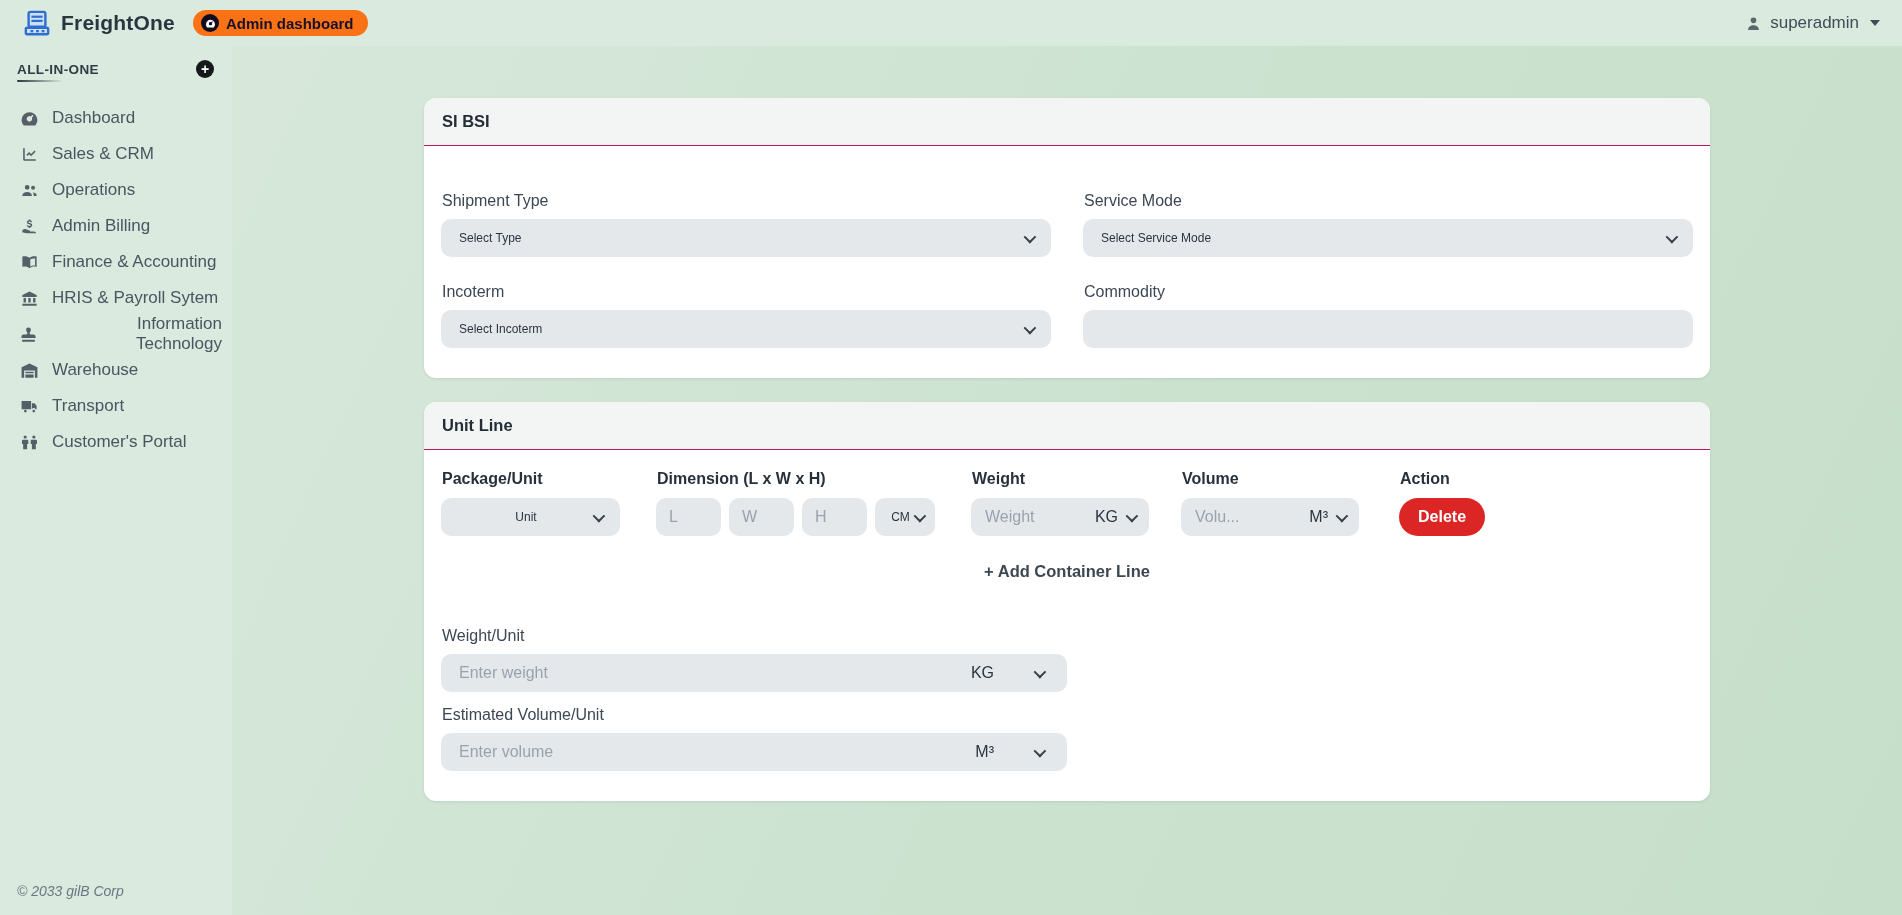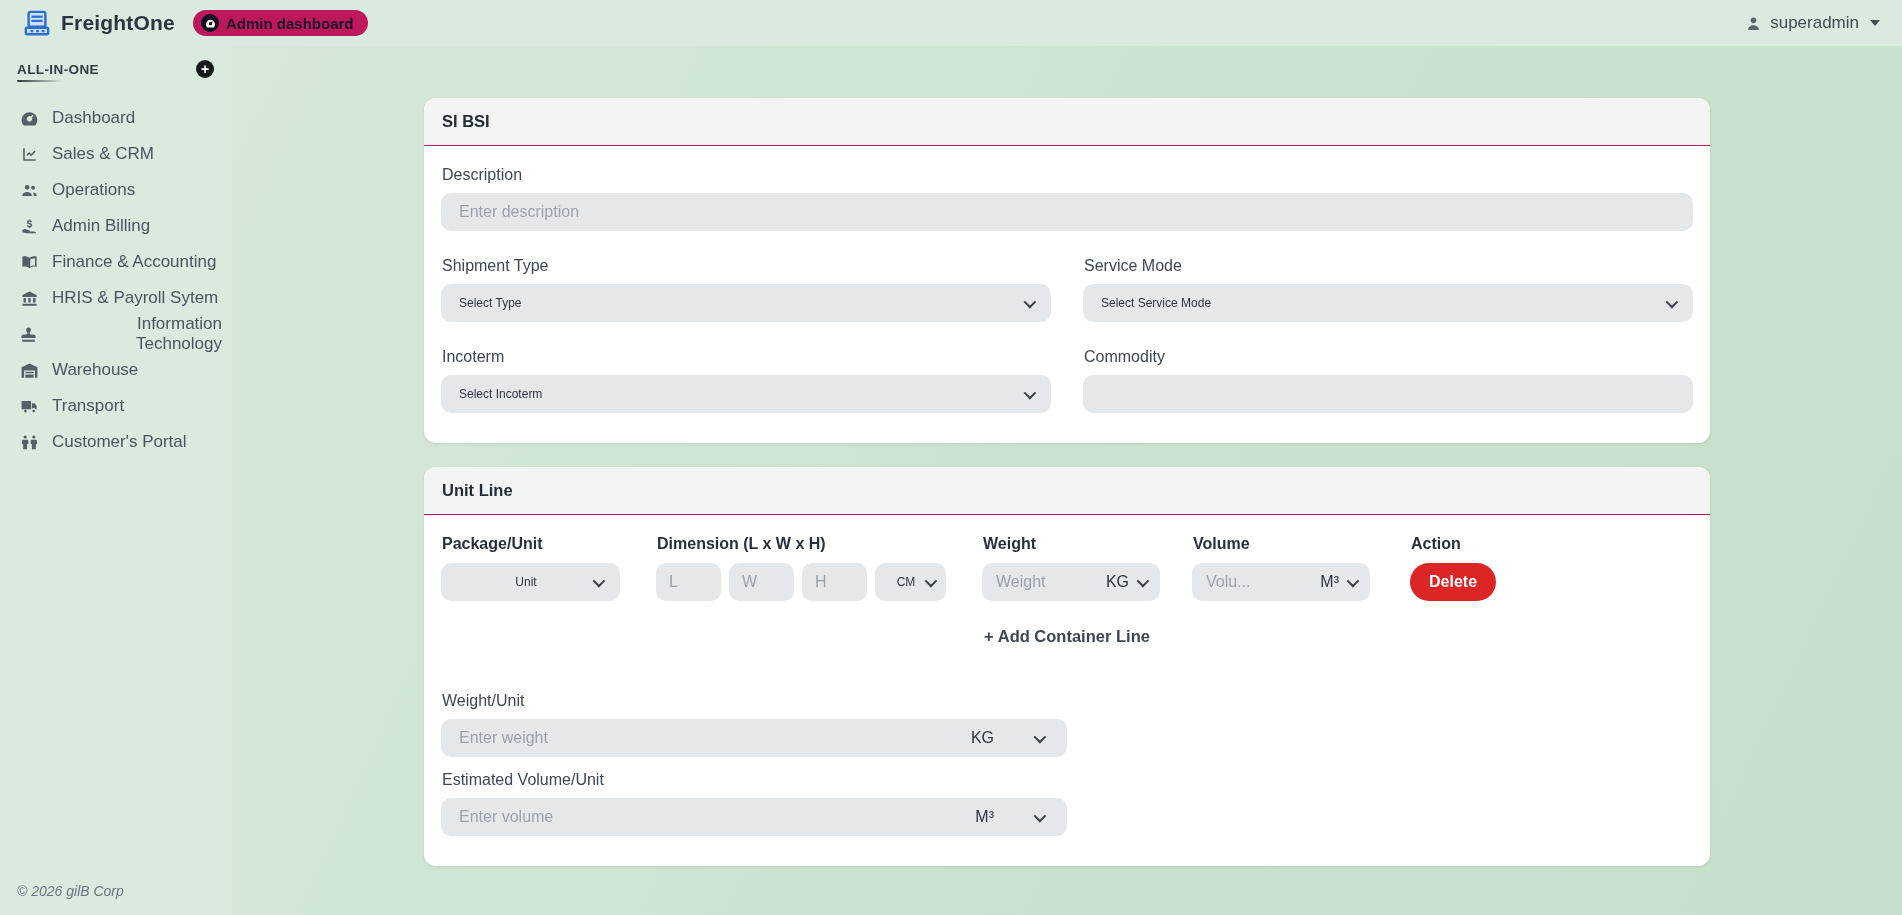--- a/index.html
+++ b/index.html
@@ -10,21 +10,21 @@
     background:#d9e9dd;
   }
   
   .topbar {
     height:46px; background:#daeade;
     display:flex; align-items:center; padding:0 22px;
   }
   .brand { display:flex; align-items:center; gap:9px; }
   .brand-name { font-size:21px; font-weight:bold; color:#2b3540; letter-spacing:.2px; }
   .badge {
-    margin-left:18px; background:#be185d; border-radius:999px;
+    margin-left:18px; background:#f97316; border-radius:999px;
     display:flex; align-items:center; gap:7px; padding:4px 14px 4px 8px;
   }
   .badge-circle {
     width:18px; height:18px; border-radius:50%; background:#120d1d;
     display:flex; align-items:center; justify-content:center;
   }
   .badge-circle svg { width:11px; height:11px; fill:#fff; }
   .badge-text { font-size:15px; font-weight:bold; color:#1a1028; }
   .topbar-right { margin-left:auto; display:flex; align-items:center; gap:8px; }
   .user-icon svg { width:17px; height:17px; fill:#5b666f; display:block; }
@@ -96,21 +96,21 @@
   }
   .grid2 { display:grid; grid-template-columns:1fr 1fr; column-gap:32px; margin-top:26px; }
   
   .ul-row { display:flex; align-items:flex-start; }
   .ul-col .f-label { font-weight:bold; color:#27313c; margin-bottom:10px; }
   .col-package { width:179px; margin-right:36px; }
   .pkg-field .sel-value { text-align:center; }
   .dim-group { display:flex; gap:8px; margin-right:36px; }
   .dim-input { width:65px; }
   .dim-input .field { padding:0 13px; }
-  .sel-cm { width:71px; }
+  .sel-cm { width:60px; }
   .sel-cm .field { padding:0 12px; }
   .sel-cm .sel-value { text-align:center; }
   .col-weight { width:178px; margin-right:32px; }
   .col-volume { width:178px; margin-right:40px; }
   .combo { padding:0 14px; gap:8px; }
   .combo input.raw { flex:1; min-width:0; }
   .combo .unit { font-size:16px; color:#2b3440; }
   .delete-btn {
     background:#dc2626; color:#fff; border:none; border-radius:999px;
     height:38px; padding:0 19px; font-family:"Liberation Sans",sans-serif;
@@ -257,35 +257,29 @@
       <div class="menu-item">
         <span class="mi-icon">
           <svg viewBox="0 0 24 24">
               <path d="M6.5 7a2 2 0 1 0 0-4 2 2 0 0 0 0 4zm11 0a2 2 0 1 0 0-4 2 2 0 0 0 0 4zM4 8.5h5c.8 0 1.5.7 1.5 1.5v4H9v6.5H4V14H2.5v-4c0-.8.7-1.5 1.5-1.5zm11 0h5c.8 0 1.5.7 1.5 1.5v4H20v6.5h-5V14h-1.5v-4c0-.8.7-1.5 1.5-1.5zM9.3 16.8l2.7 2.2-2.7-2.2zm2.7-1.3 2-1.5-2 1.5z"></path>
             </svg>
         </span>
         <span class="mi-label">Customer's Portal</span>
       </div>
 
     </div>
-    <div class="side-footer">© 2026 gilB Corp</div>
+    <div class="side-footer">© 2033 gilB Corp</div>
   </div>
 
   <div class="main">
 
     <div class="card">
       <div class="card-header">SI BSI</div>
       <div class="card-body">
 
-        <div>
-          <label class="f-label">Description</label>
-          <div class="field">
-            <input class="raw" type="text" placeholder="Enter description" style="">
-          </div>
-        </div>
 
         <div class="grid2">
           <div>
             <label class="f-label">Shipment Type</label>
             <div class="field">
               <span class="sel-value">Select Type</span>
               <span class="chev"></span>
             </div>
           </div>
           <div>

